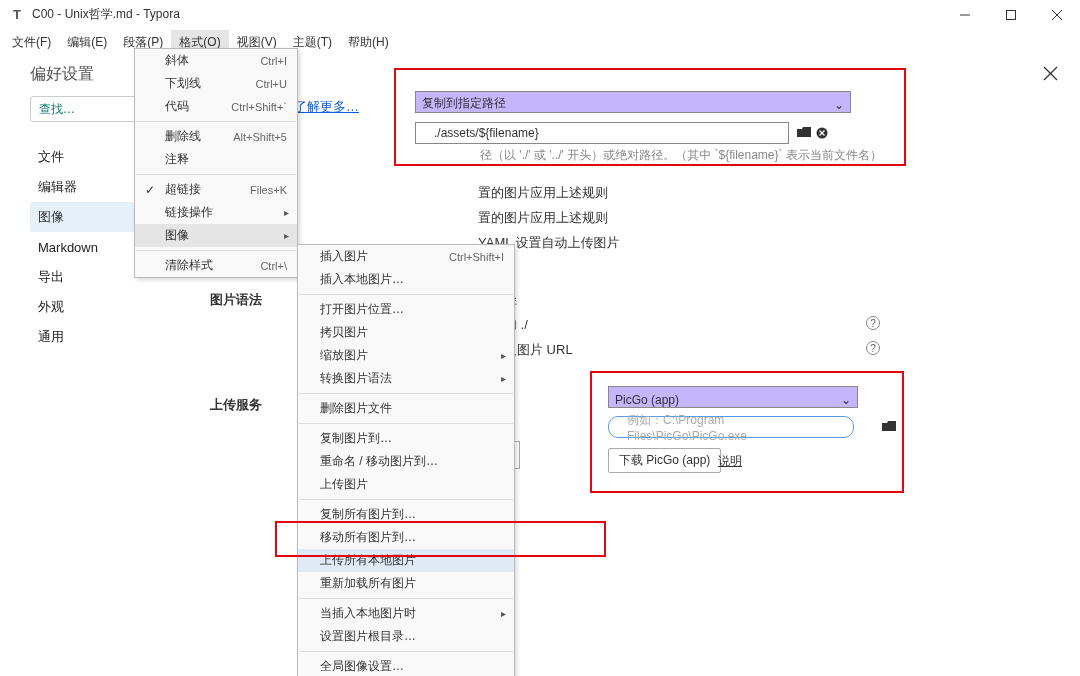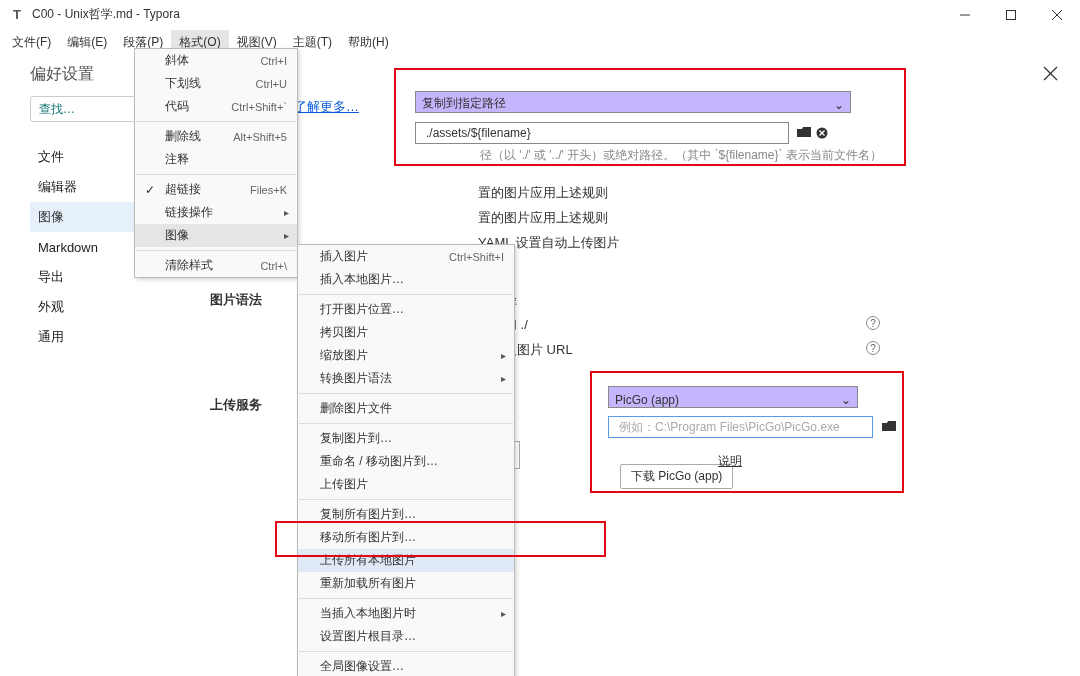--- a/index.html
+++ b/index.html
@@ -31,21 +31,21 @@
 .navitem.active { background: #e5f0fb; color: #333; border-radius: 2px; }
 
 .content { flex: 1; position: relative; padding-left: 40px; padding-top: 2px; }
 .seclabel { position: absolute; font-size: 13px; color: #333; font-weight: bold; }
 .link { color: #0a5cd8; text-decoration: underline; text-align: center; }
 
 
 .redbox { position: absolute; border: 2px solid #e30613; }
 .dd { position: absolute; background: #c4b5fd; border: 1px solid #888; height: 22px; display: flex; align-items: flex-end; padding: 0 6px; font-size: 12px; }
 .dd .chev { position: absolute; right: 6px; }
-.txtin { position: absolute; background: #fff; border: 1px solid #888; height: 22px; display: flex; align-items: center; padding: 0 10px; font-size: 12px; }
+.txtin { position: absolute; background: #fff; border: 1px solid #888; height: 22px; display: flex; align-items: center; padding: 0 18px; font-size: 12px; }
 .iconbtn { width: 16px; height: 16px; display: inline-flex; align-items: center; justify-content: center; color: #333; }
 .hint { font-size: 12px; color: #888; }
 
 .btn { border: 1px solid #aaa; background: #fff; height: 25px; display: inline-flex; align-items: center; padding: 0 10px; font-size: 12px; border-radius: 2px; }
 .qcirc { width: 14px; height: 14px; border: 1px solid #888; border-radius: 50%; display: inline-flex; align-items: center; justify-content: center; font-size: 10px; color: #666; }
 
 
 .menu { position: absolute; background: #f9f9f9; border: 1px solid #bbb; box-shadow: 2px 2px 4px rgba(0,0,0,0.15); font-size: 12px; }
 .menu1 { left: 134px; top: 48px; width: 164px; }
 .mrow { height: 23px; display: flex; align-items: center; padding: 0 10px 0 30px; position: relative; }
@@ -162,29 +162,29 @@
 
     <span class="seclabel" style="left:2px;top:300px;">上传服务</span>
 
     <div style="position:absolute;left:268px;top:345px;height:28px;width:44px;border:1px solid #aaa;display:flex;align-items:center;padding-left:2px;font-size:12px;">选项</div>
 
     <div class="redbox" style="left:382px;top:275px;width:314px;height:122px;"></div>
     <div class="dd" style="left:400px;top:290px;width:250px;">
       <span>PicGo (app)</span>
       <span class="chev">⌄</span>
     </div>
-    <div class="txtin" style="left:400px;top:320px;width:265px;border-color:#5a9be8;color:#aaa;">
+    <div class="txtin" style="left:400px;top:320px;width:246px;border-color:#5a9be8;color:#aaa;border-radius:10px;">
       <span>例如：C:\Program Files\PicGo\PicGo.exe</span>
     </div>
     <span class="iconbtn" style="position:absolute;left:673px;top:323px;">
       <svg width="14" height="12" viewBox="0 0 14 12">
           <path d="M0 2 L5 2 L6 0 L14 0 L14 10 L0 10 Z" fill="#333"></path>
         </svg>
     </span>
-    <div class="btn" style="position:absolute;left:412px;top:352px;margin-top:16px;">下载 PicGo (app)</div>
+    <div class="btn" style="position:absolute;left:400px;top:352px;">下载 PicGo (app)</div>
     <a class="link" style="position:absolute;left:510px;top:357px;font-size:12px;color:#333;">说明</a>
   </div>
 </div>
 
 <div class="menu menu1">
   <div class="mrow">
       <span class="lbl">斜体</span>
       <span class="sc">Ctrl+I</span>
     </div>
   <div class="mrow">

